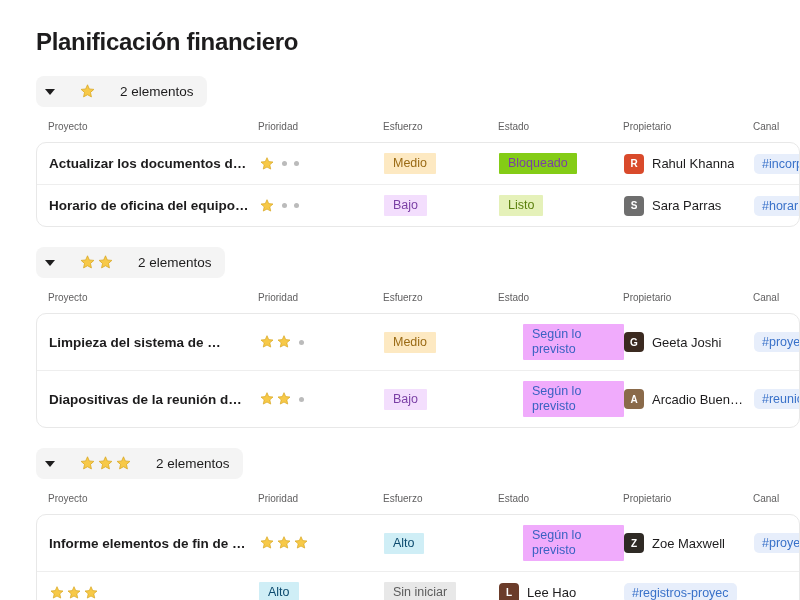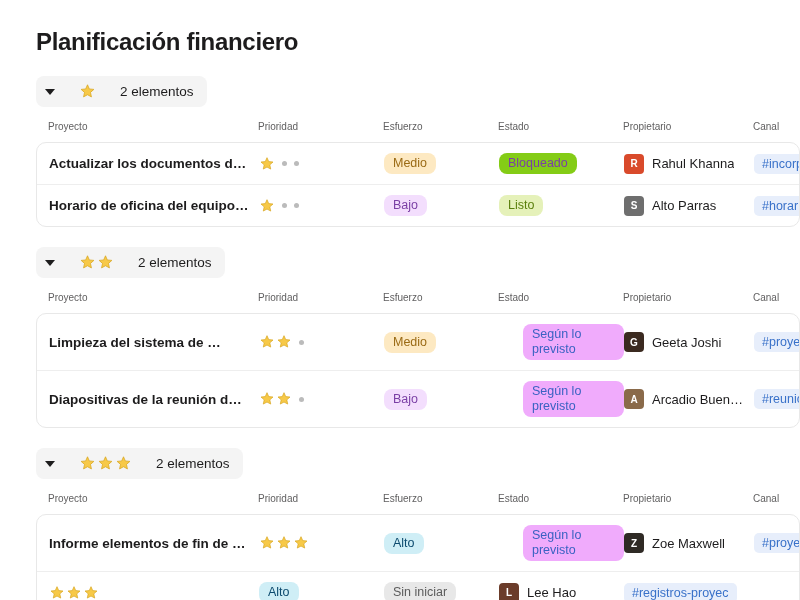--- a/index.html
+++ b/index.html
@@ -85,21 +85,21 @@
     gap: 7px;
   }
   .dot {
     width: 5px; height: 5px;
     border-radius: 50%;
     background: #bbb;
   }
   .pill {
     display: inline-block;
     padding: 3px 9px;
-    border-radius: 8px;
+    border-radius: 1px;
     font-size: 12.5px;
     line-height: 1.2;
     font-weight: 500;
   }
   .pill-medio { background: #fde9c2; color: #9a6a14; }
   .pill-bajo  { background: #f3defd; color: #7a3fa5; }
   .pill-alto  { background: #cfeef6; color: #0c4a6e; }
   .pill-bloqueado { background: #84cc16; color: #7a3fa5; }
   .pill-listo     { background: #e5f1b9; color: #5a7f0c; }
   .pill-previsto  { background: #f0abfc; color: #3a62c2; margin-left: 24px; }
@@ -206,21 +206,21 @@
             <span class="dot"></span>
     </div>
     <div>
       <span class="pill pill-bajo">Bajo</span>
     </div>
     <div>
       <span class="pill pill-listo">Listo</span>
     </div>
     <div class="owner-cell">
       <span class="avatar" style="background:#6e6e6e">S</span>
-      <span class="owner-name">Alto Parras</span>
+      <span class="owner-name">Sara Parras</span>
     </div>
     <div class="channel-cell">
       <span class="channel-pill">#horario-finanzas</span>
     </div>
   </div>
     </div>
   </div>
     <div class="group">
     <div class="group-header">
       <span class="chevron"></span>

